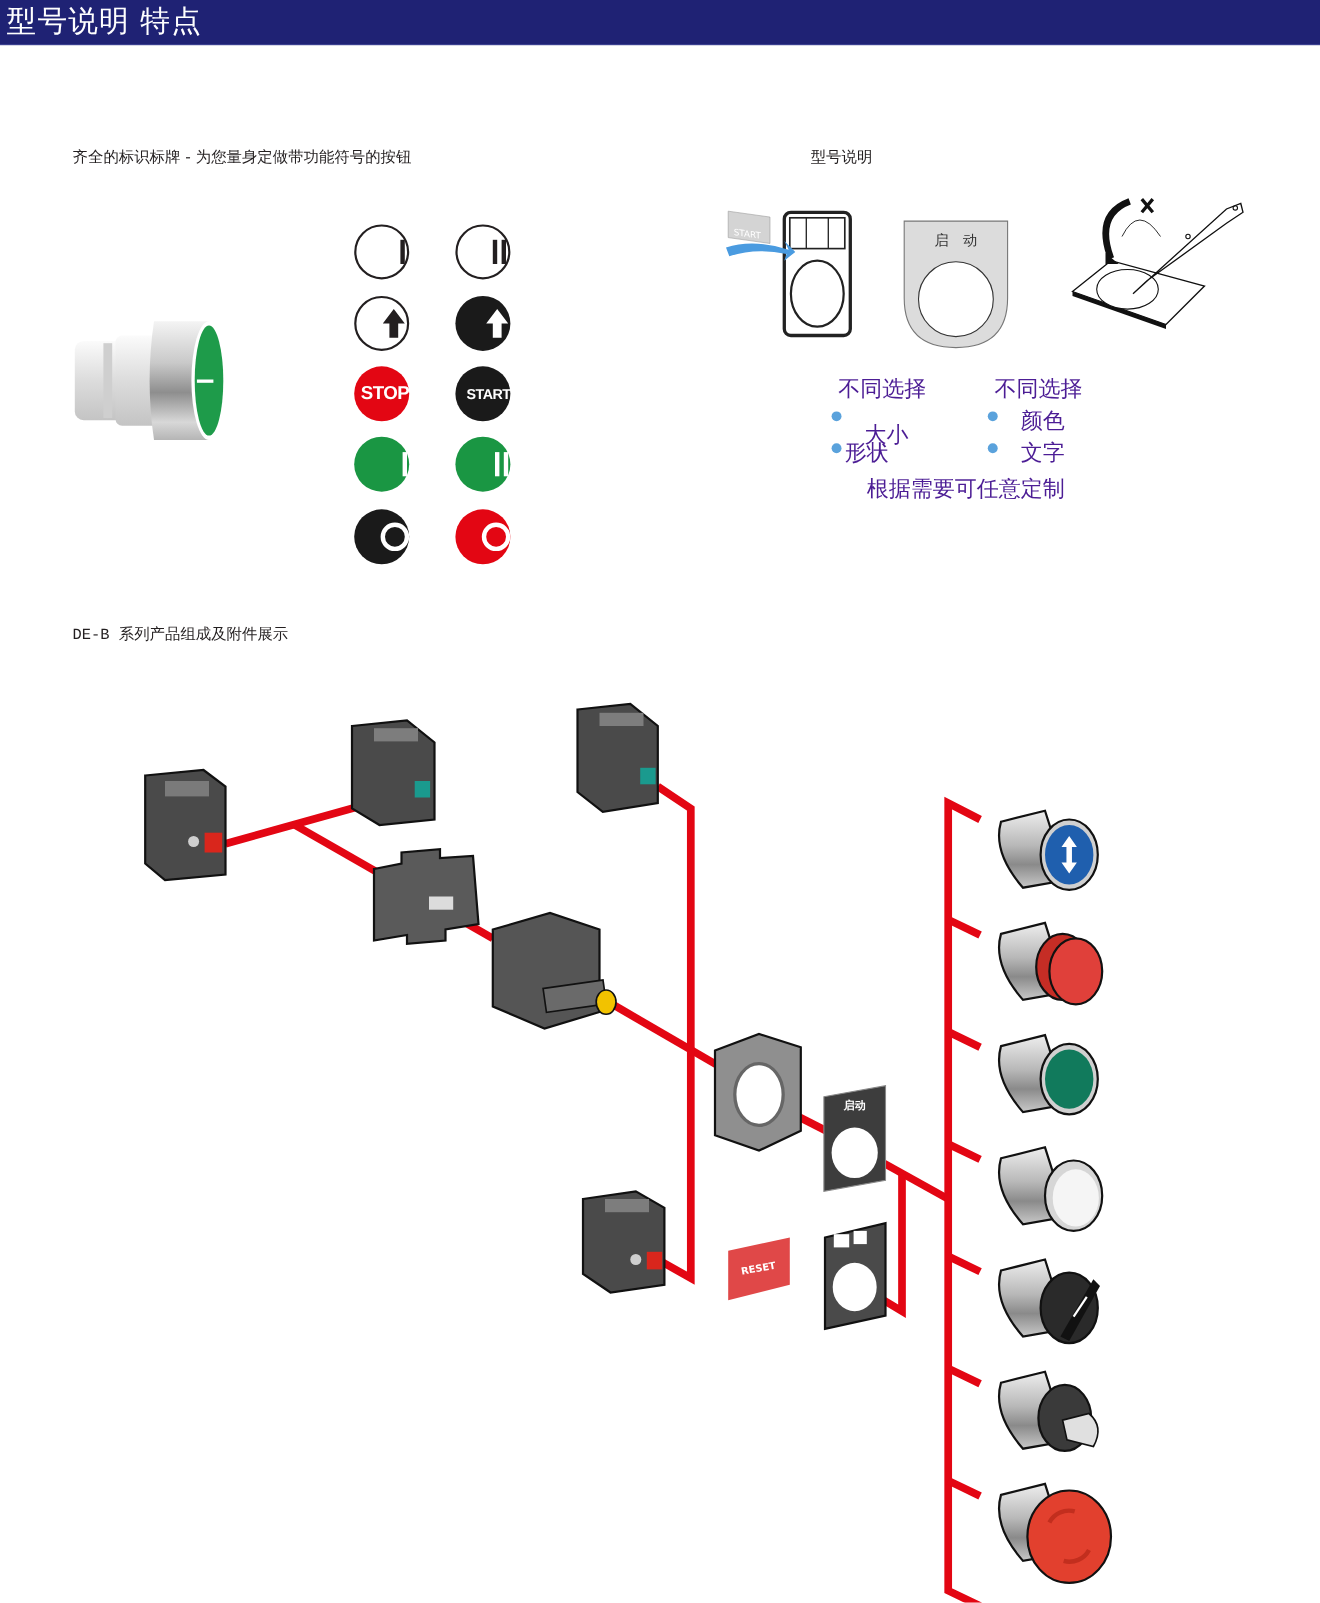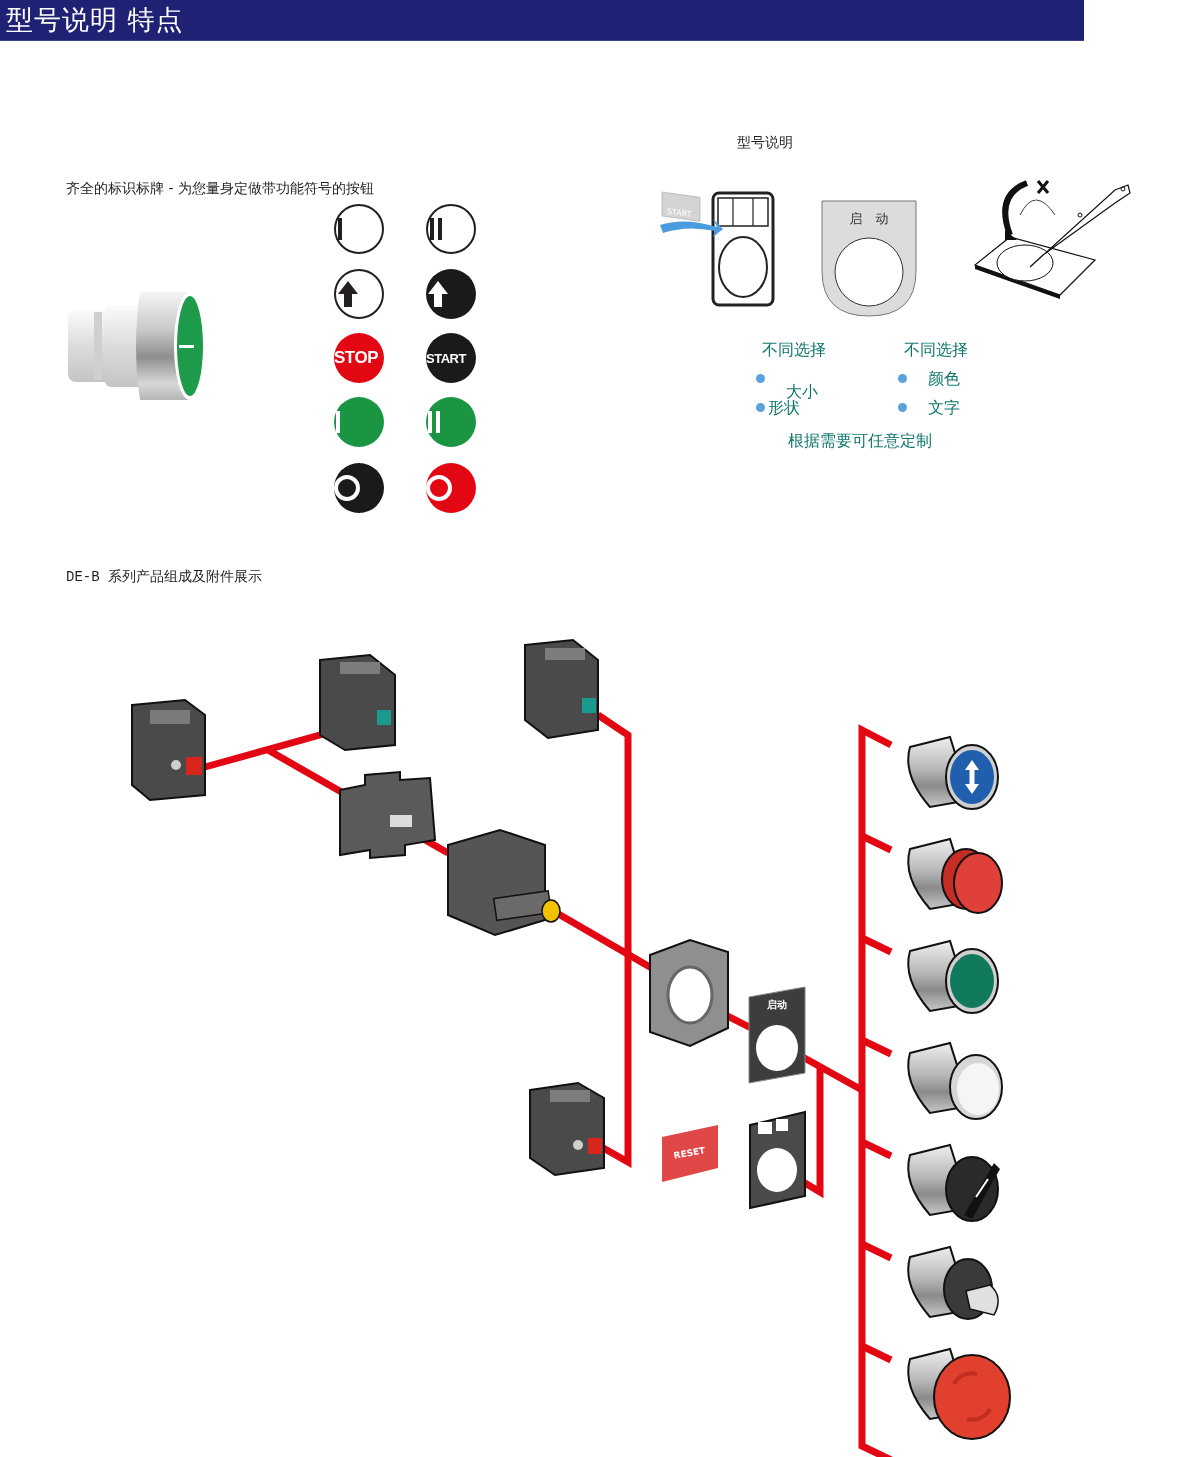--- a/index.html
+++ b/index.html
@@ -1,44 +1,44 @@
 <!DOCTYPE html>
 <html><head>
 <meta charset="utf-8">
 <style>
   html, body { margin:0; padding:0; background:#ffffff; }
   body { width:1200px; height:1457px; position:relative; overflow:hidden;
          font-family:"DejaVu Sans", "Liberation Sans", sans-serif; color:#231f20; }
-  .header { position:absolute; left:0; top:0; width:1084px; height:40px;
+  .header { position:absolute; left:0; top:0; width:1200px; height:40px;
             background:#1f2274; border-bottom:1px solid #3a3f8f; }
   .header-title { position:absolute; left:6px; top:2px; font-size:27px; color:#ffffff;
                   letter-spacing:1px; line-height:36px; }
   .caption { position:absolute; font-size:14px; color:#231f20; white-space:nowrap; }
   .abs { position:absolute; }
   .sym { position:absolute; width:50px; height:50px; border-radius:50%; box-sizing:border-box;
-         display:flex; align-items:center; justify-content:flex-start;margin-left:12px; }
+         display:flex; align-items:center; justify-content:flex-end; }
   .sym-outline { border:2px solid #231f20; background:#fff; }
   .sym-black { background:#1a1a1a; }
   .sym-red { background:#e30613; }
   .sym-green { background:#1a9643; }
   .sym-text { color:#fff; font-family:"Liberation Sans", sans-serif; font-weight:bold;
               font-size:15px; letter-spacing:-0.5px; }
   .bar { display:inline-block; width:4px; height:22px; margin:0 2px; }
   .bullet { position:absolute; width:9px; height:9px; border-radius:50%; background:#5aa2dc; }
-  .opt { position:absolute; font-size:16px; color:#0f766e; white-space:nowrap; }
+  .opt { position:absolute; font-size:20px; color:#4c1d95; white-space:nowrap; }
   svg text { font-family:"DejaVu Sans", sans-serif; }
 </style>
 </head>
 <body>
 
 <div class="header">
   <div class="header-title">型号说明  特点</div>
 </div>
 
-<div class="caption" style="left:66px;top:134px;margin-top:46px;">齐全的标识标牌 - 为您量身定做带功能符号的按钮</div>
+<div class="caption" style="left:66px;top:134px;">齐全的标识标牌 - 为您量身定做带功能符号的按钮</div>
 
 <svg class="abs" style="left:60px;top:280px;" width="150" height="130">
   <defs>
     <linearGradient id="chrome" x1="0" y1="0" x2="0" y2="1">
       <stop offset="0" stop-color="#f4f4f4"></stop>
       <stop offset="0.35" stop-color="#c9c9c9"></stop>
       <stop offset="0.6" stop-color="#8e8e8e"></stop>
       <stop offset="0.85" stop-color="#d8d8d8"></stop>
       <stop offset="1" stop-color="#b5b5b5"></stop>
     </linearGradient>

